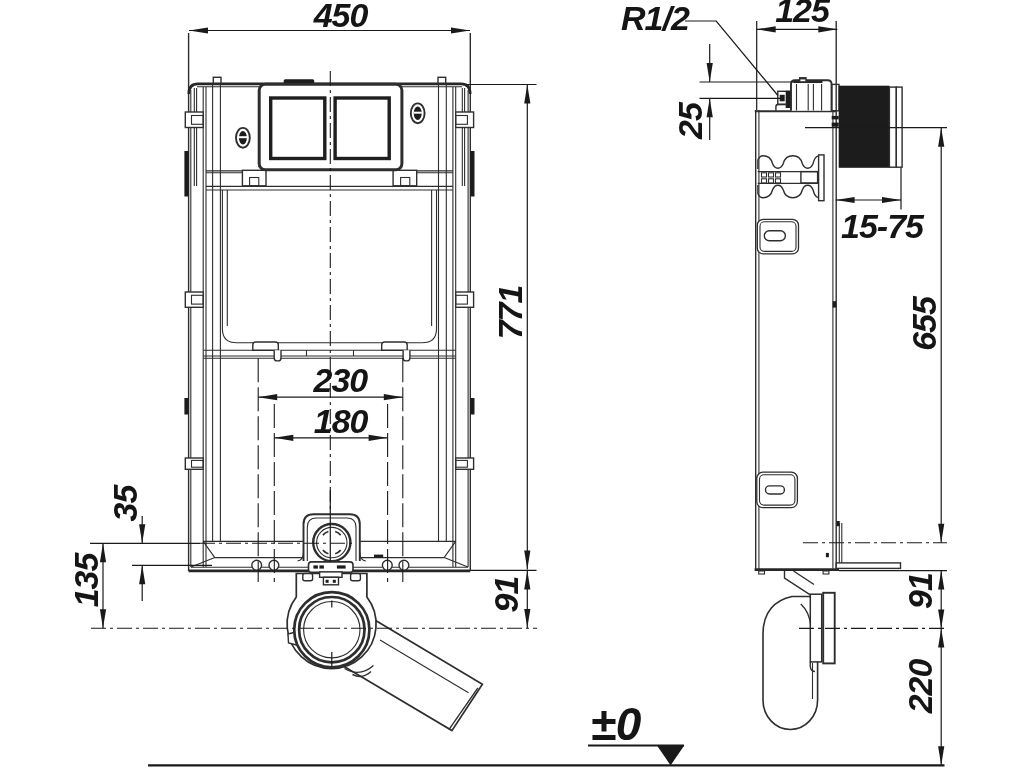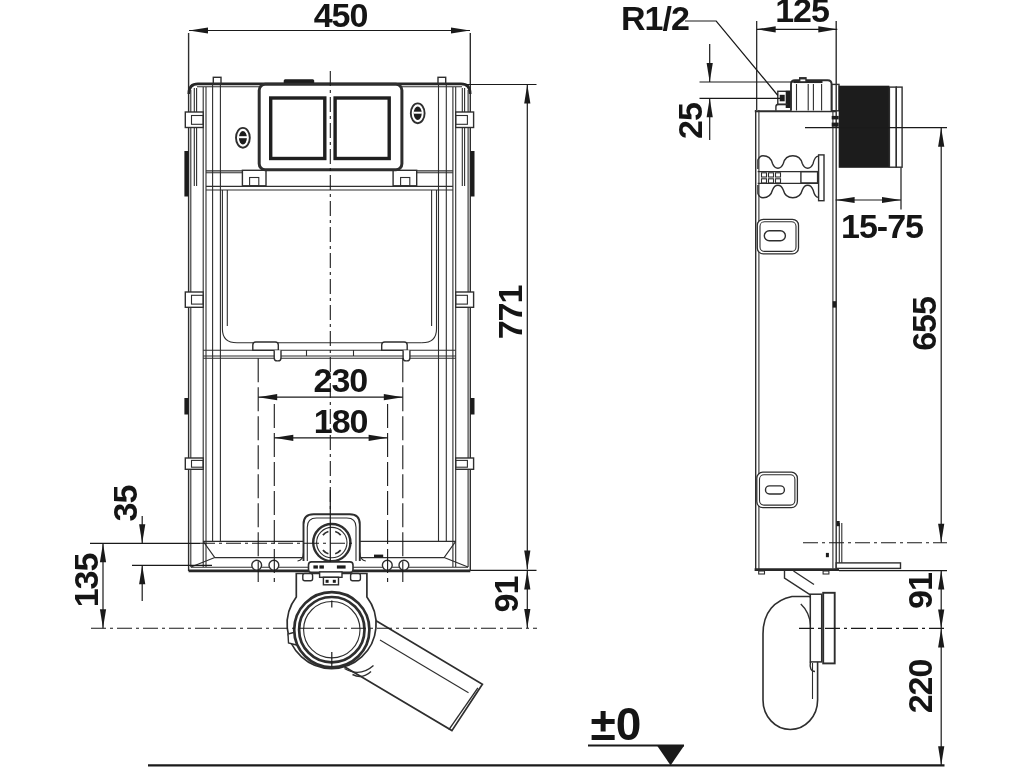--- a/index.html
+++ b/index.html
@@ -1,16 +1,16 @@
 <!DOCTYPE html>
 <html><head>
 <meta charset="utf-8">
 <style>
 html,body{margin:0;padding:0;background:#fff;}
-#page{position:relative;width:1024px;height:768px;background:#fff;overflow:hidden;}
+#page{position:relative;width:1024px;height:768px;background:#fff;overflow:hidden;font-style:italic;}
 svg{position:absolute;left:0;top:0;}
 text{font-family:"Liberation Sans",sans-serif;font-weight:bold;fill:#151515;}
 .t34{font-size:34px;letter-spacing:-1px;}
 .t44{font-size:46px;letter-spacing:0px;}
 .s1{fill:none;stroke:#2e2e2e;stroke-width:1.1;}
 .s13{fill:none;stroke:#2e2e2e;stroke-width:1.4;}
 .s2{fill:none;stroke:#2e2e2e;stroke-width:1.9;}
 .s3{fill:none;stroke:#272727;stroke-width:2.7;}
 .sq{fill:none;stroke:#1f1f1f;stroke-width:3.4;}
 .sw{fill:#fff;stroke:#2e2e2e;stroke-width:1.4;}

